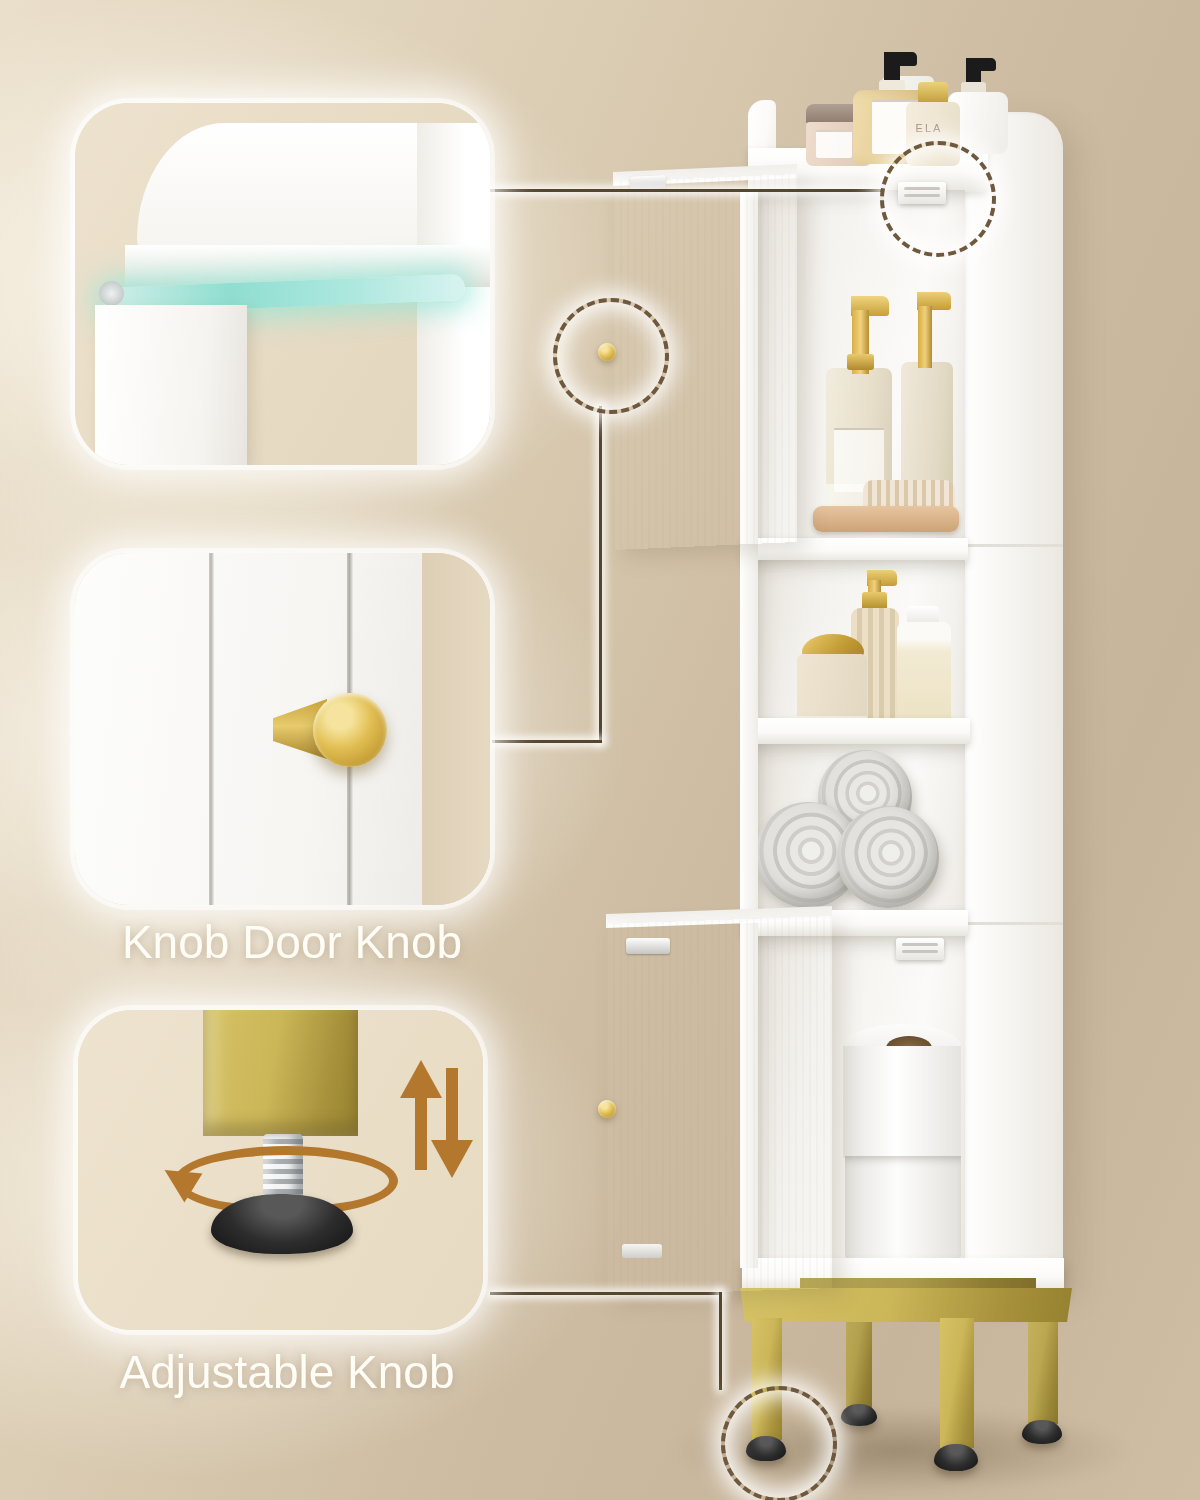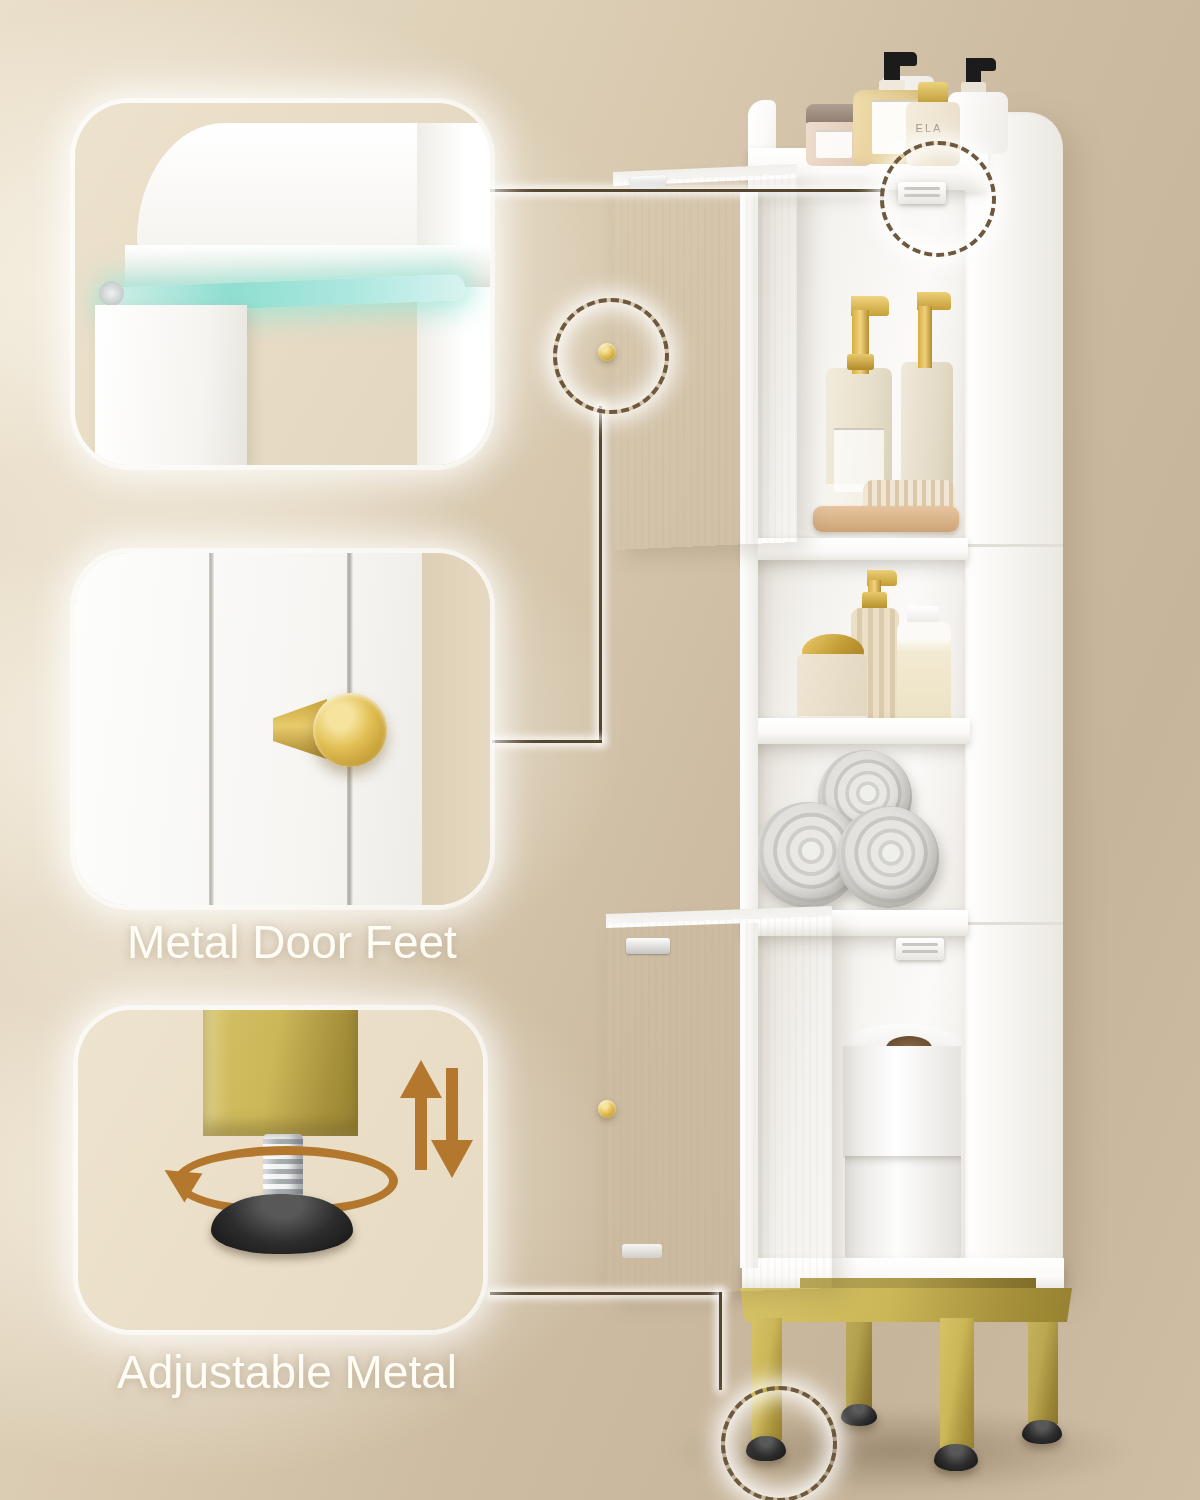--- a/index.html
+++ b/index.html
@@ -181,31 +181,31 @@
 
   <div class="inset" style="left:75px;top:553px;width:415px;height:352px;">
     <div class="abs grain" style="left:0;top:0;width:347px;height:352px;background:linear-gradient(96deg,#fdfdfc,#f6f5f2 70%,#eeece8);"></div>
     <div class="abs" style="left:134px;top:0;width:5px;height:352px;background:linear-gradient(90deg,#d0cdc7,#b7b4ad 40%,#efedea);"></div>
     <div class="abs" style="left:272px;top:0;width:6px;height:352px;background:linear-gradient(90deg,#cac7c1,#aeaba4 40%,#efedea);"></div>
     <div class="abs" style="left:347px;top:0;width:68px;height:352px;background:linear-gradient(90deg,#ddcfb6,#e6d9c1);"></div>
     <div class="abs" style="left:198px;top:146px;width:54px;height:60px;clip-path:polygon(0 32%,100% 0,100% 100%,0 70%);
          background:linear-gradient(180deg,#caa53c,#e7cb6d 45%,#a9852c);"></div>
     <div class="abs goldknob" style="left:238px;top:140px;width:74px;height:74px;box-shadow:0 8px 14px rgba(120,95,40,.4), inset 0 2px 5px rgba(255,255,255,.75);"></div>
   </div>
-  <div class="lbl" style="left:32px;top:916px;">Metal Door Feet</div>
+  <div class="lbl" style="left:32px;top:916px;">Knob Door Knob</div>
 
   <div class="inset" style="left:78px;top:1010px;width:405px;height:320px;background:linear-gradient(120deg,#eee3ce,#e6dac2);">
     <div class="abs gold" style="left:125px;top:-8px;width:155px;height:134px;box-shadow:inset 0 -12px 14px rgba(90,75,25,.35), inset 14px 0 16px rgba(255,255,255,.25);"></div>
     <div class="abs" style="left:185px;top:124px;width:40px;height:76px;border-radius:5px;
          background:repeating-linear-gradient(180deg,#f3f4f4 0 5px,#a6abae 5px 10px);
          box-shadow:inset -9px 0 10px rgba(90,95,100,.5), inset 9px 0 10px rgba(255,255,255,.55);"></div>
     <div class="abs" style="left:96px;top:136px;width:206px;height:52px;border:9px solid #b4772e;border-radius:50%;"></div>
     <div class="tri" style="left:84px;top:152px;border-top:17px solid transparent;border-bottom:17px solid transparent;
          border-right:34px solid #b4772e;transform:rotate(32deg);"></div>
     <div class="abs foot" style="left:133px;top:184px;width:142px;height:60px;"></div>
     <div class="tri" style="left:322px;top:50px;border-left:21px solid transparent;border-right:21px solid transparent;border-bottom:38px solid #b4772e;"></div>
     <div class="abs" style="left:337px;top:86px;width:12px;height:74px;background:#b4772e;"></div>
     <div class="abs" style="left:368px;top:58px;width:12px;height:74px;background:#b4772e;"></div>
     <div class="tri" style="left:353px;top:130px;border-left:21px solid transparent;border-right:21px solid transparent;border-top:38px solid #b4772e;"></div>
   </div>
-  <div class="lbl" style="left:27px;top:1346px;">Adjustable Metal</div>
+  <div class="lbl" style="left:27px;top:1346px;">Adjustable Knob</div>
 
 </div>
 
 </body></html>

